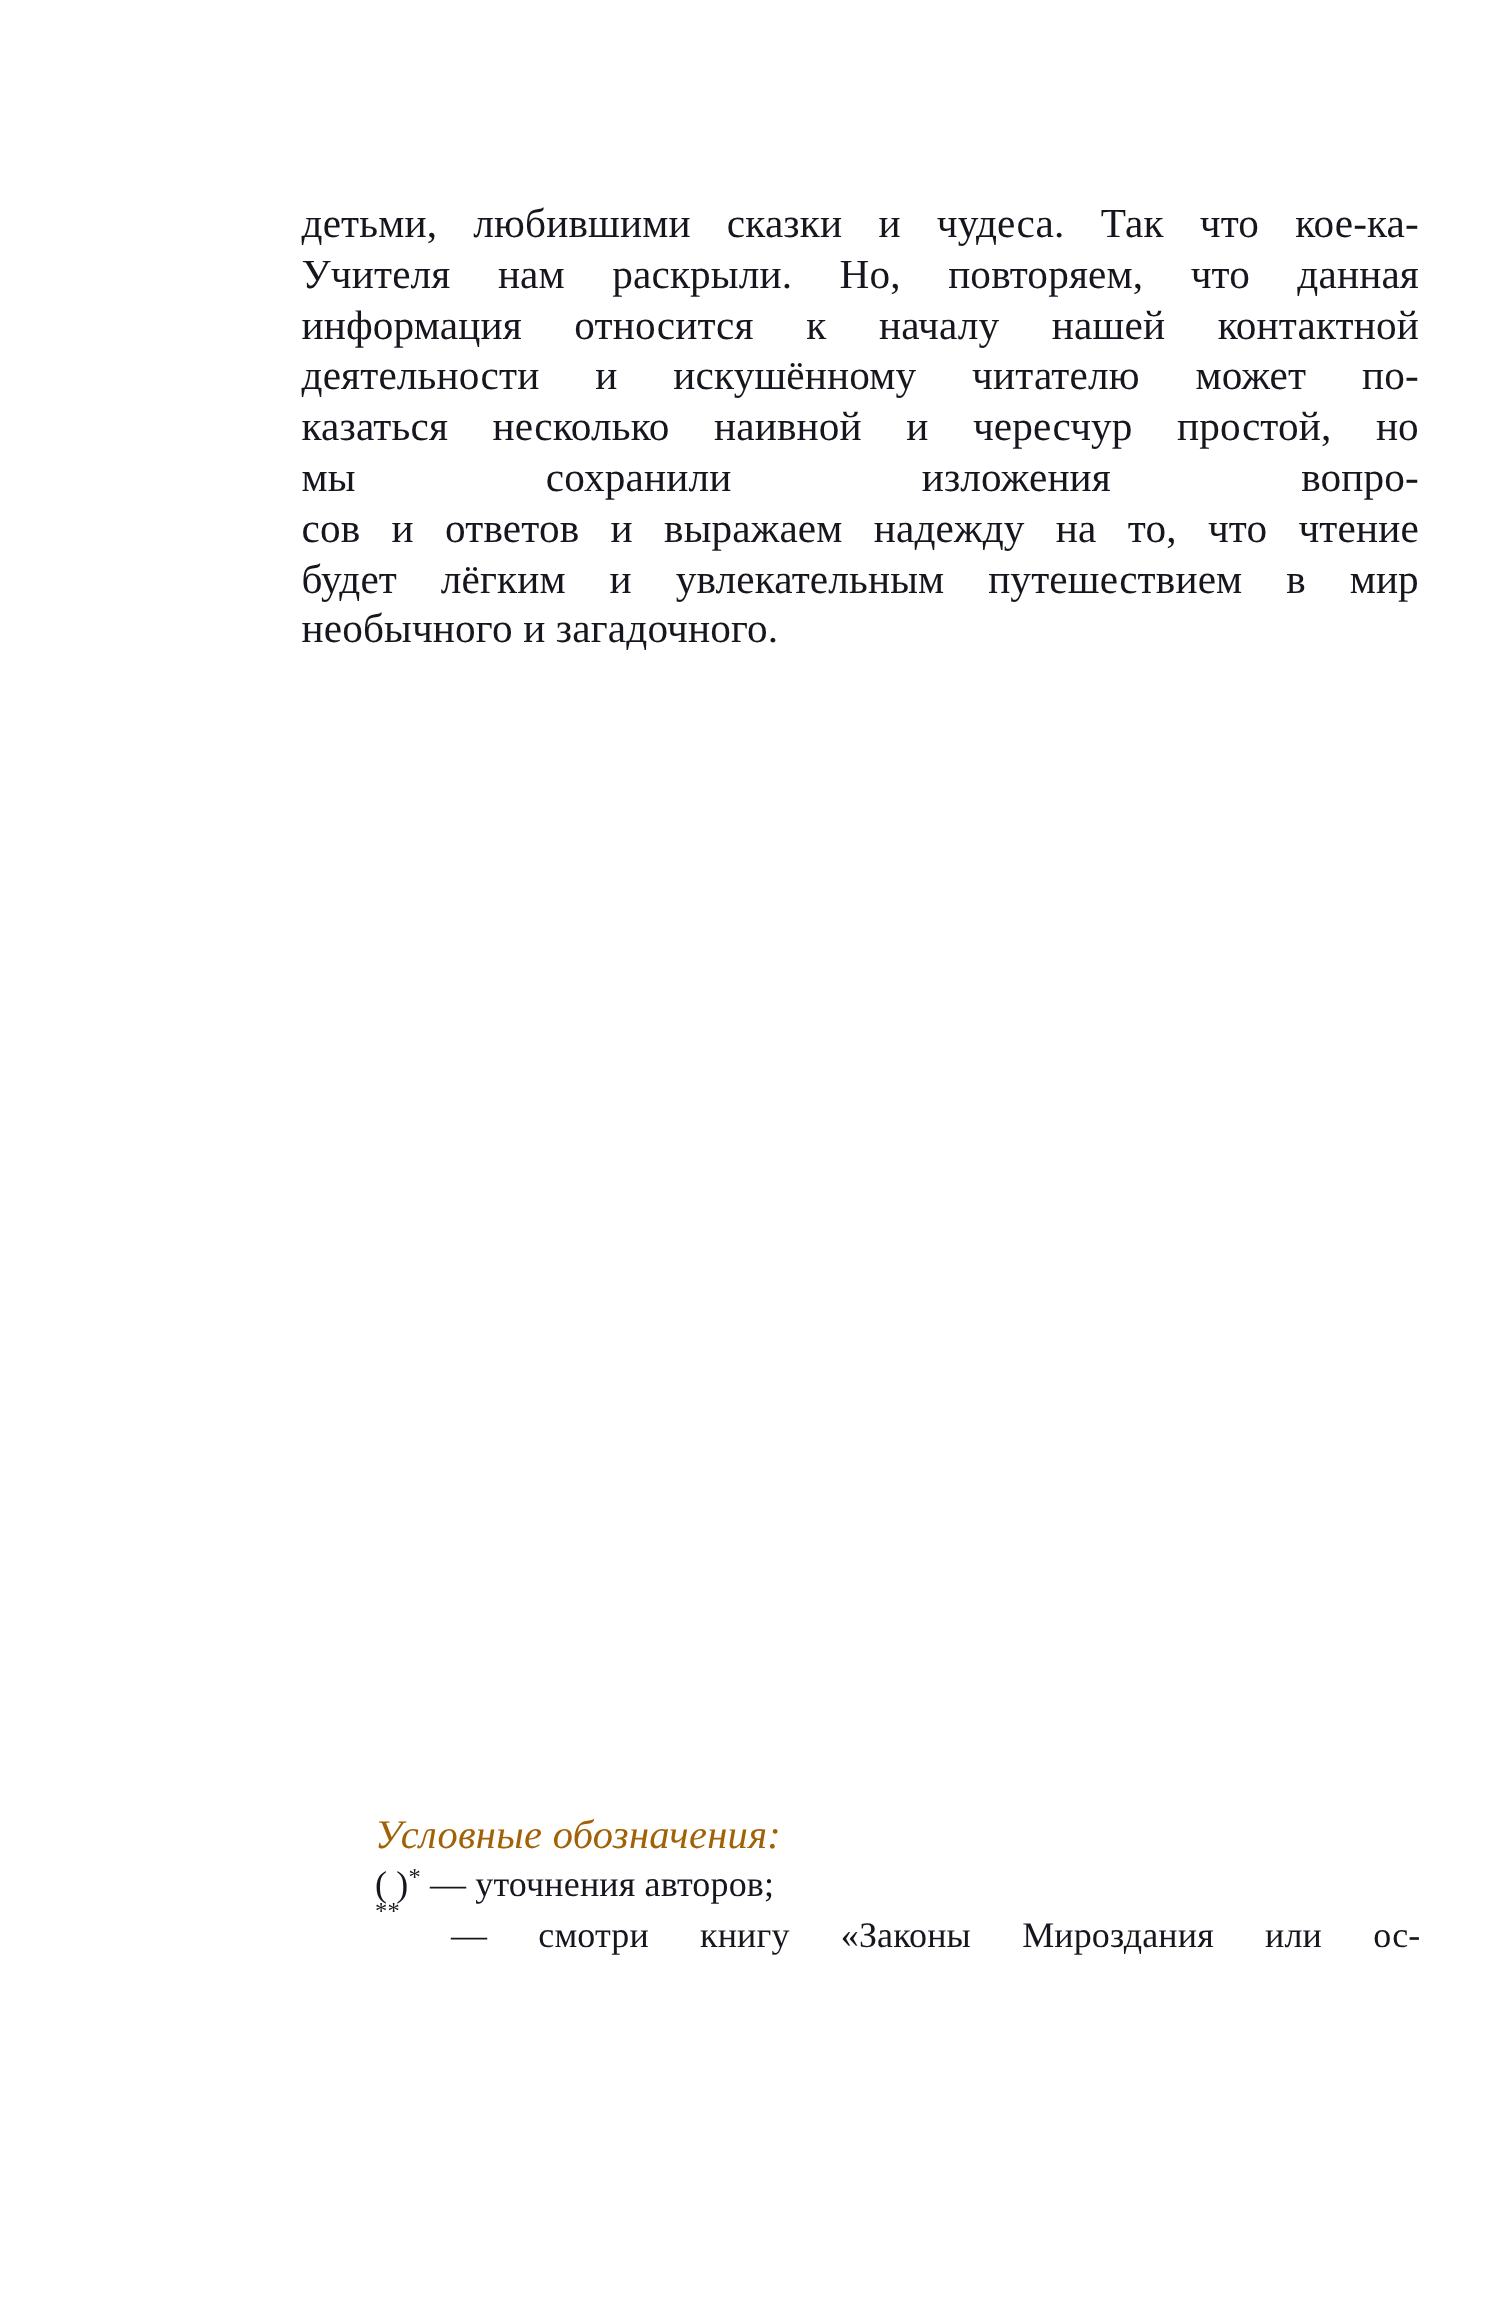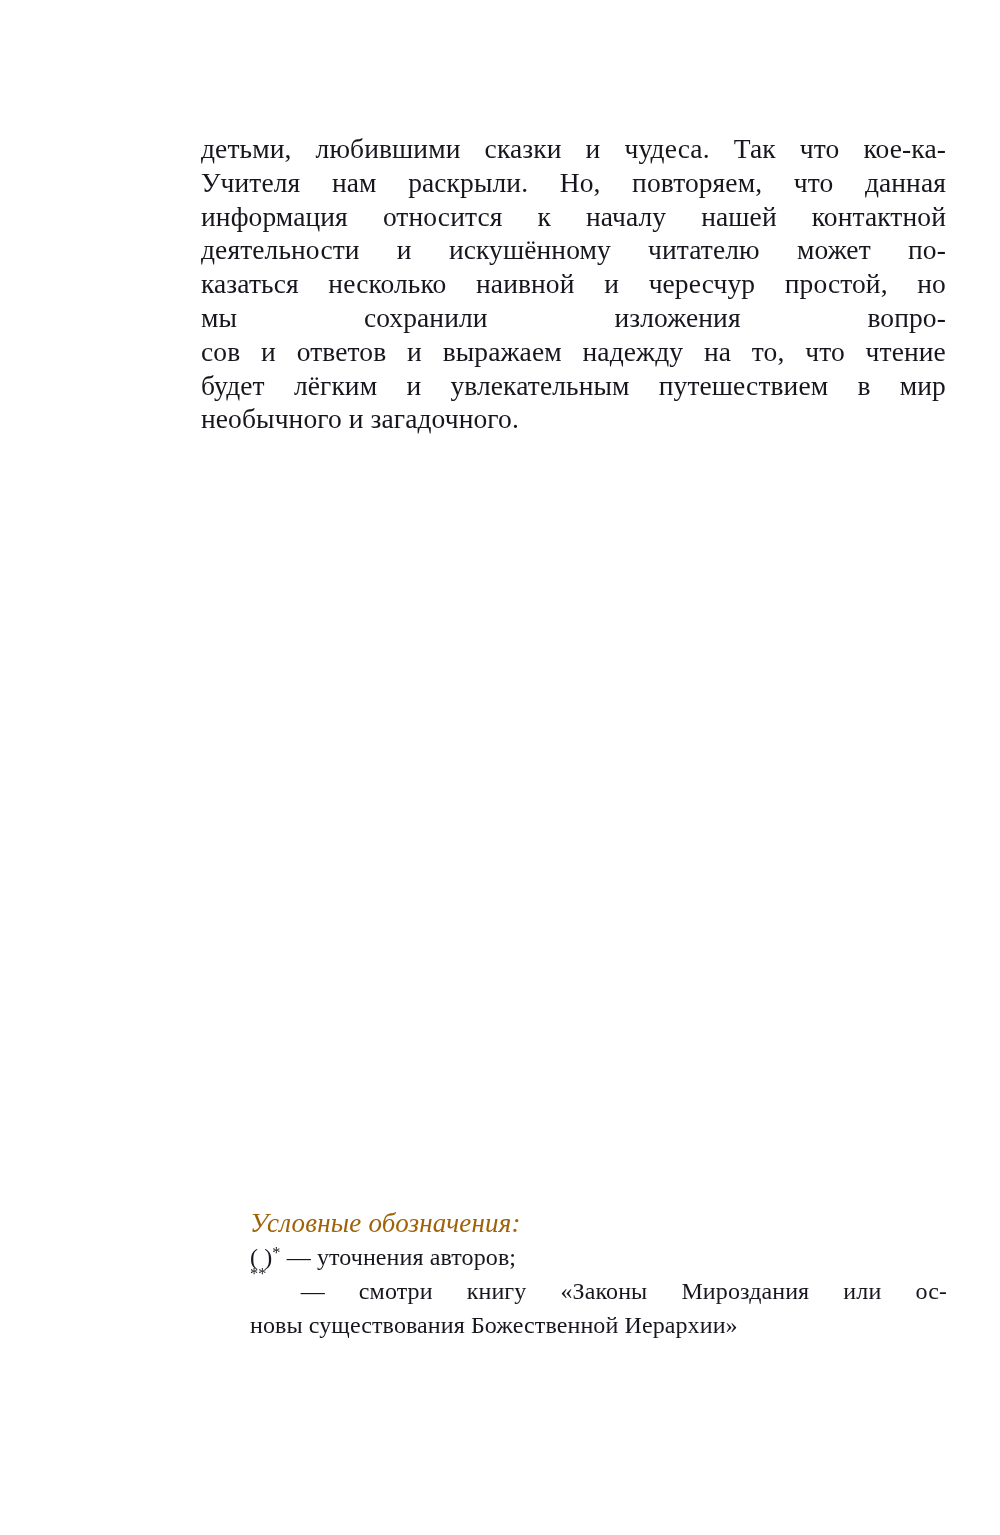--- a/index.html
+++ b/index.html
@@ -192,17 +192,16 @@
         <span style="display:inline-flex;align-items:baseline;"><sup class="ast">**</sup></span>
         <span>—</span>
         <span>смотри</span>
         <span>книгу</span>
         <span>«Законы</span>
         <span>Мироздания</span>
         <span>или</span>
         <span>ос-</span>
       </div>
 
-    <div class="legend-line wrap">новы существования Божественной Иерархии»</div>
 
   </div>
 
 </div>
 
 </body></html>

